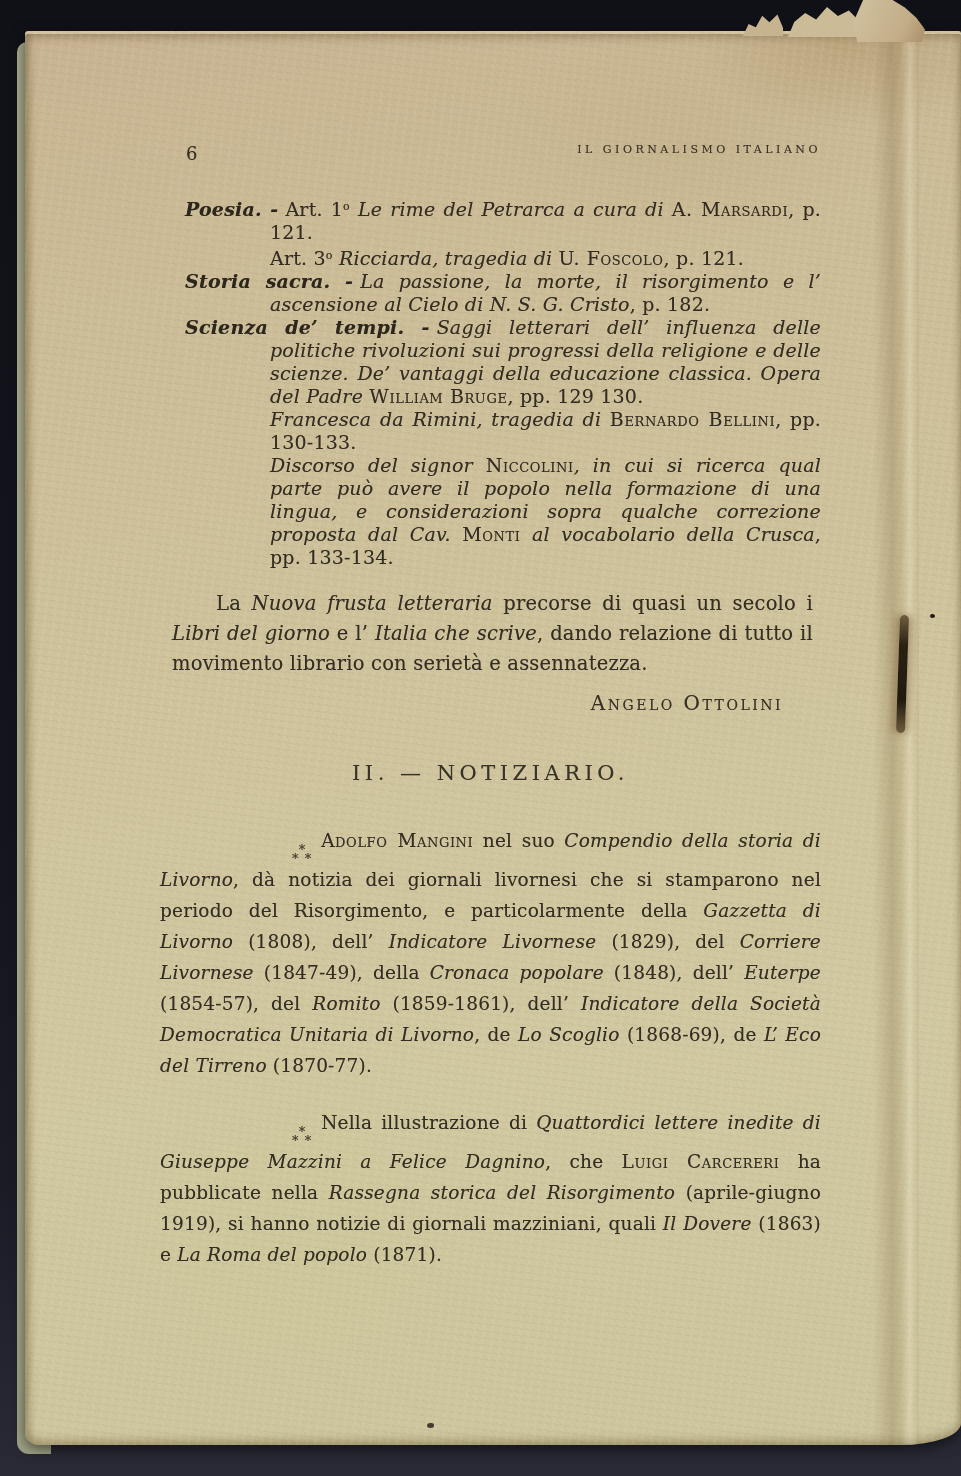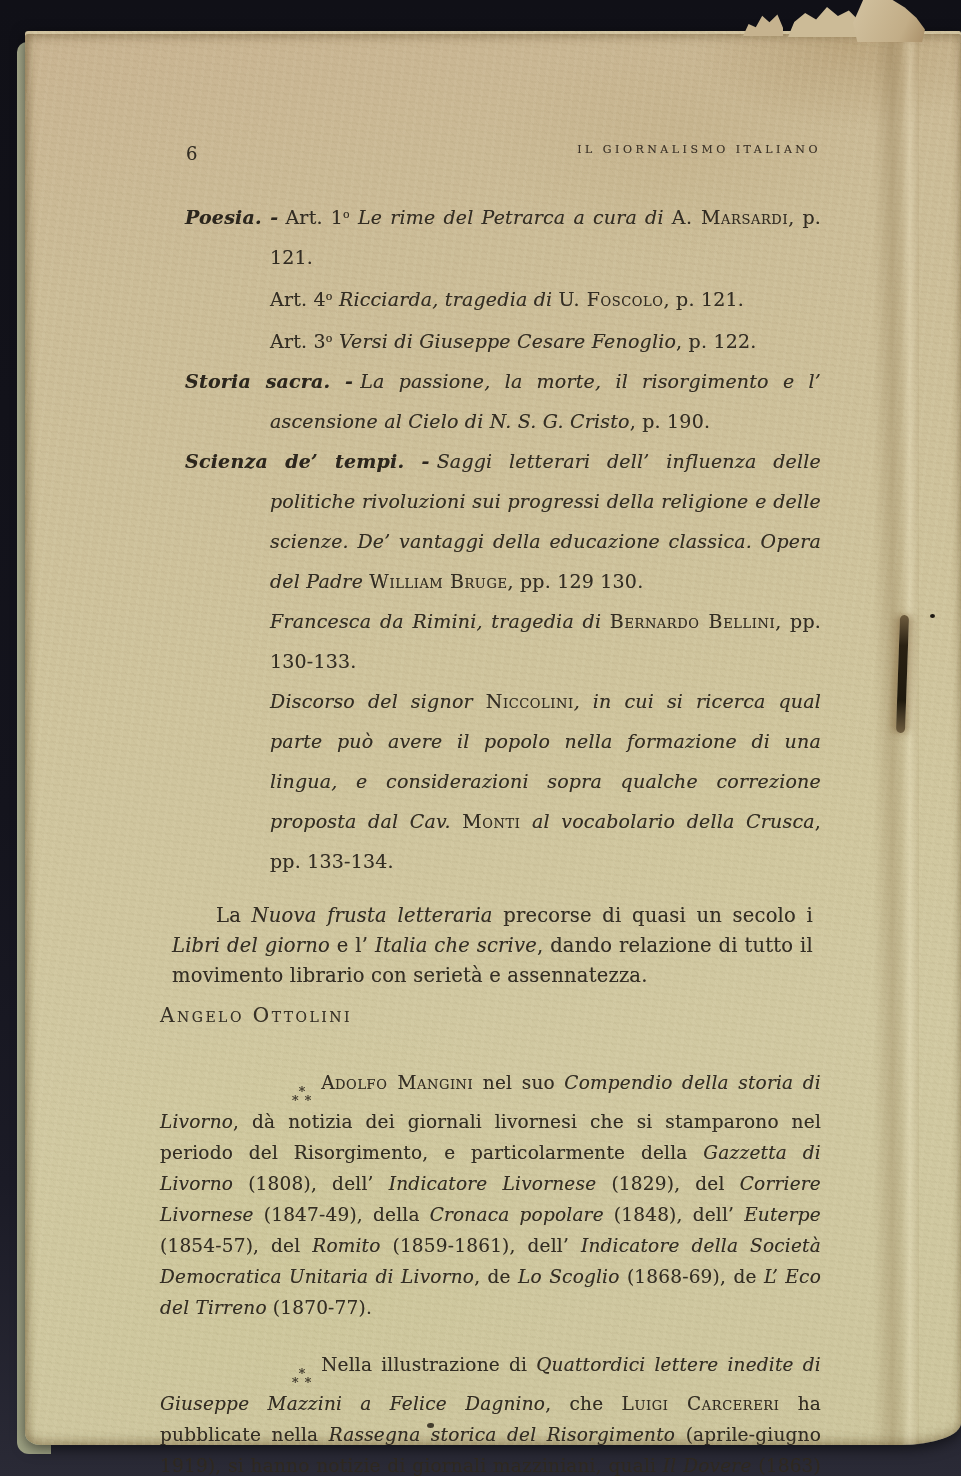--- a/index.html
+++ b/index.html
@@ -83,38 +83,38 @@
   }
 
   .running-head { position: relative; height: 24px; margin-bottom: 28px; }
   .page-number { position: absolute; left: 26px; top: 0; font-size: 18px; }
   .journal-title {
     text-align: right; font-size: 11px; letter-spacing: 3.5px;
     color: rgba(52,45,36,0.92);
   }
 
   .bib {
-    margin-left: 25px; font-size: 19px; line-height: 40px;
+    margin-left: 25px; font-size: 19px; line-height: 23px;
     text-align: justify; padding-left: 85px; text-indent: -85px;
     letter-spacing: 0.2px;
   }
   .bib.no-term { text-indent: 0; }
   .term { font-weight: bold; font-style: italic; margin-right: 7px; color: rgba(40,34,26,0.96); }
 
   .sg-r  { font-style: normal; }
   .sg-i  { font-style: italic; }
   .sg-sc { font-variant: small-caps; letter-spacing: 0.6px; }
   .sg-sup{ font-size: 0.58em; vertical-align: 0.55em; }
 
   .closing-par {
     margin: 20px 8px 0 12px; font-size: 19.5px; line-height: 30px;
     text-align: justify; text-indent: 44px; letter-spacing: 0.2px;
   }
   .signature {
-    margin: 12px 38px 0 0; 
+    margin: 12px 38px 0 0; text-align: right;
     font-variant: small-caps; font-size: 20px; letter-spacing: 2.5px;
     color: rgba(48,42,33,0.94);
   }
 
   .section-heading {
     margin-top: 46px; text-align: center;
     font-size: 21px; letter-spacing: 4.5px; color: rgba(50,44,35,0.93);
   }
 
   .npar {
@@ -149,43 +149,41 @@
     <div class="running-head">
       <span class="page-number">6</span>
       <div class="journal-title">IL GIORNALISMO ITALIANO</div>
     </div>
 
     <div>
       <p class="bib">
           <span class="term">Poesia. -</span><span class="etext"><span class="sg-r">Art. 1</span><span class="sg-sup">o</span><span class="sg-r"> </span><span class="sg-i">Le rime del Petrarca a cura di </span><span class="sg-sc">A. Marsardi</span><span class="sg-r">, p. 121.</span></span>
         </p>
         <p class="bib no-term">
-          <span class="etext"><span class="sg-r">Art. 4</span><span class="sg-sup">o</span><span class="sg-r"> </span><span class="sg-i">Ricciarda, tragedia di </span><span class="sg-sc">U. Foscolo</span><span class="sg-r">, p. 121.</span></span>
-        </p>
-        <p class="bib no-term">
-          <span class="etext"><span class="sg-r">Art. 3</span><span class="sg-sup">o</span><span class="sg-r"> </span><span class="sg-i">Versi di Giuseppe Cesare Fenoglio</span><span class="sg-r">, p. 122.</span></span>
+          <span class="etext"><span class="sg-r">Art. 3</span><span class="sg-sup">o</span><span class="sg-r"> </span><span class="sg-i">Ricciarda, tragedia di </span><span class="sg-sc">U. Foscolo</span><span class="sg-r">, p. 121.</span></span>
         </p>
         <p class="bib">
-          <span class="term">Storia sacra. -</span><span class="etext"><span class="sg-i">La passione, la morte, il risorgimento e l’ ascensione al Cielo di N. S. G. Cristo</span><span class="sg-r">, p. 190.</span></span>
+          <span class="term">Storia sacra. -</span><span class="etext"><span class="sg-i">La passione, la morte, il risorgimento e l’ ascensione al Cielo di N. S. G. Cristo</span><span class="sg-r">, p. 182.</span></span>
         </p>
         <p class="bib">
           <span class="term">Scienza de’ tempi. -</span><span class="etext"><span class="sg-i">Saggi letterari dell’ influenza delle politiche rivoluzioni sui progressi della religione e delle scienze. De’ vantaggi della educazione classica. Opera del Padre </span><span class="sg-sc">William Bruge</span><span class="sg-r">, pp. 129 130.</span></span>
         </p>
         <p class="bib no-term">
           <span class="etext"><span class="sg-i">Francesca da Rimini, tragedia di </span><span class="sg-sc">Bernardo Bellini</span><span class="sg-r">, pp. 130-133.</span></span>
         </p>
         <p class="bib no-term">
           <span class="etext"><span class="sg-i">Discorso del signor </span><span class="sg-sc">Niccolini</span><span class="sg-i">, in cui si ricerca qual parte può avere il popolo nella formazione di una lingua, e considerazioni sopra qualche correzione proposta dal Cav. </span><span class="sg-sc">Monti</span><span class="sg-i"> al vocabolario della Crusca</span><span class="sg-r">, pp. 133-134.</span></span>
         </p>
     </div>
 
     <p class="closing-par"><span class="sg-r">La </span><span class="sg-i">Nuova frusta letteraria</span><span class="sg-r"> precorse di quasi un secolo i </span><span class="sg-i">Libri del giorno</span><span class="sg-r"> e l’ </span><span class="sg-i">Italia che scrive</span><span class="sg-r">, dando relazione di tutto il movimento librario con serietà e assennatezza.</span></p>
 
     <div class="signature">Angelo Ottolini</div>
 
+    <div class="section-heading">II. — NOTIZIARIO.</div>
 
     <div>
       <p class="npar no-term"><span class="asterism">
             <span class="ast-t">*</span>
             <span class="ast-b">* *</span>
           </span><span class="etext"><span class="sg-sc">Adolfo Mangini</span><span class="sg-r"> nel suo </span><span class="sg-i">Compendio della storia di Livorno</span><span class="sg-r">, dà notizia dei giornali livornesi che si stamparono nel periodo del Risorgimento, e particolarmente della </span><span class="sg-i">Gazzetta di Livorno</span><span class="sg-r"> (1808), dell’ </span><span class="sg-i">Indicatore Livornese</span><span class="sg-r"> (1829), del </span><span class="sg-i">Corriere Livornese</span><span class="sg-r"> (1847-49), della </span><span class="sg-i">Cronaca popolare</span><span class="sg-r"> (1848), dell’ </span><span class="sg-i">Euterpe</span><span class="sg-r"> (1854-57), del </span><span class="sg-i">Romito</span><span class="sg-r"> (1859-1861), dell’ </span><span class="sg-i">Indicatore della Società Democratica Unitaria di Livorno</span><span class="sg-r">, de </span><span class="sg-i">Lo Scoglio</span><span class="sg-r"> (1868-69), de </span><span class="sg-i">L’ Eco del Tirreno</span><span class="sg-r"> (1870-77).</span></span></p>
         <p class="npar no-term"><span class="asterism">
             <span class="ast-t">*</span>
             <span class="ast-b">* *</span>
           </span><span class="etext"><span class="sg-r">Nella illustrazione di </span><span class="sg-i">Quattordici lettere inedite di Giuseppe Mazzini a Felice Dagnino</span><span class="sg-r">, che </span><span class="sg-sc">Luigi Carcereri</span><span class="sg-r"> ha pubblicate nella </span><span class="sg-i">Rassegna storica del Risorgimento</span><span class="sg-r"> (aprile-giugno 1919), si hanno notizie di giornali mazziniani, quali </span><span class="sg-i">Il Dovere</span><span class="sg-r"> (1863) e </span><span class="sg-i">La Roma del popolo</span><span class="sg-r"> (1871).</span></span></p>

